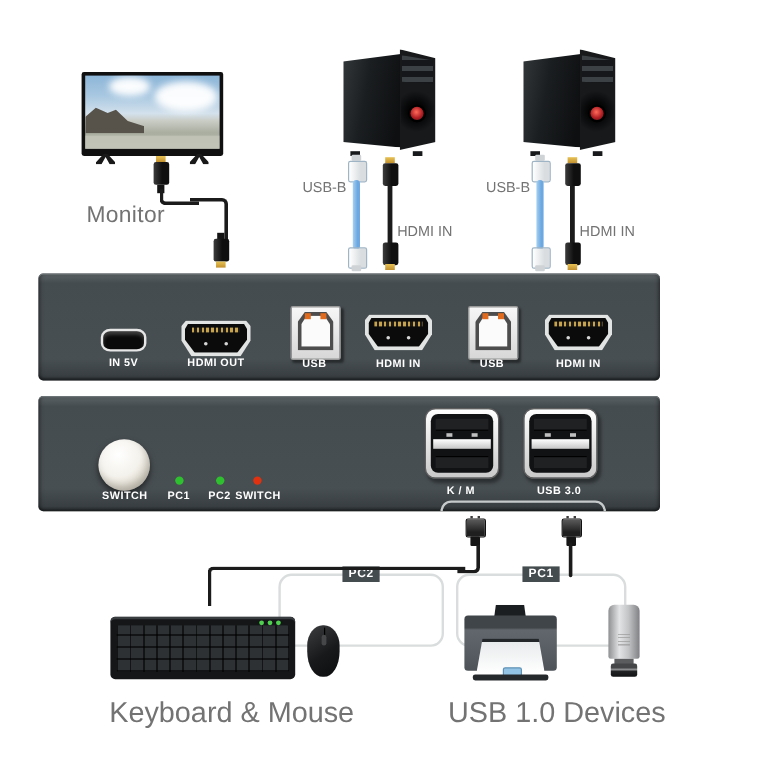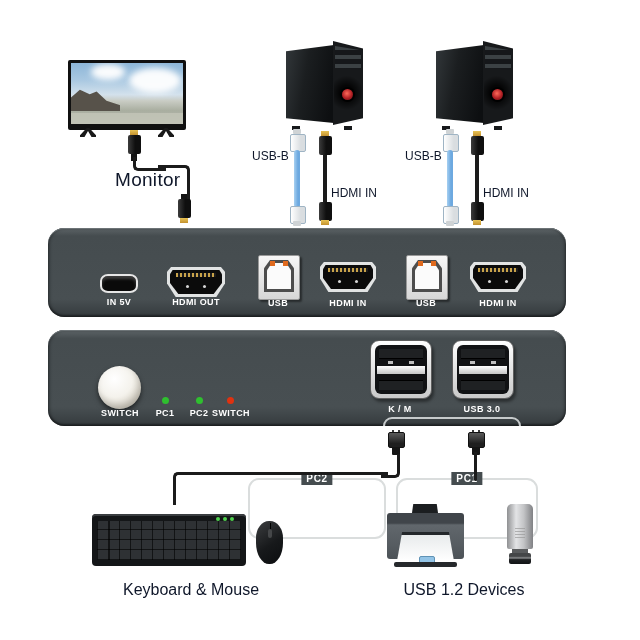--- a/index.html
+++ b/index.html
@@ -1,27 +1,27 @@
 <!DOCTYPE html>
 <html><head>
 <meta charset="utf-8">
 <style>
   html,body{margin:0;padding:0;background:#fff;}
   #stage{position:relative;width:640px;height:640px;background:#ffffff;overflow:hidden;
          font-family:"Liberation Sans",sans-serif;}
   .abs{position:absolute;}
 
   
-  .cap{position:absolute;color:#0f172a;white-space:nowrap;}
-  .cap-lg{font-size:19px;letter-spacing:.3px;margin-left:43px;}
-  .cap-md{font-size:16px;text-align:center;}
+  .cap{position:absolute;color:#737373;white-space:nowrap;}
+  .cap-lg{font-size:19px;letter-spacing:.3px;}
+  .cap-md{font-size:24px;text-align:center;}
   .cap-sm{font-size:12px;}
 
   
-  .panel{position:absolute;left:48px;width:518px;border-radius:16px;
+  .panel{position:absolute;left:32px;width:518px;border-radius:4px;
          background:linear-gradient(#5d6467,#454c4f 9%,#484f52 80%,#343a3d);
          box-shadow:inset 0 1px 0 #6d7477, inset 2px 0 3px rgba(0,0,0,.25),
                     inset -2px 0 3px rgba(0,0,0,.25), inset 0 -2px 2px rgba(0,0,0,.35);}
   #rear-panel{top:228px;height:89px;}
   #front-panel{top:330px;height:96px;overflow:hidden;}
   .plabel{position:absolute;color:#fff;font-weight:bold;font-size:9px;line-height:11px;
           letter-spacing:.4px;text-align:center;white-space:nowrap;}
 
   
   .musb{position:absolute;width:34px;height:15px;background:#0a0a0a;border:2px solid #e6e6e6;
@@ -330,15 +330,15 @@
   <div class="abs" id="printer-body"></div>
   <div class="abs" id="printer-paper"></div>
   <div class="abs" id="printer-btn"></div>
   <div class="abs" id="printer-bar"></div>
 
   <div class="abs" id="usb-drive-body"></div>
   <div id="usb-drive-text"></div>
   <div class="abs" id="usb-drive-neck"></div>
   <div class="abs" id="usb-drive-cap"></div>
 
-  <div class="cap cap-md" style="left:364px;top:581px;width:200px;">USB 1.2 Devices</div>
+  <div class="cap cap-md" style="left:364px;top:581px;width:200px;">USB 1.0 Devices</div>
 
 </div>
 
 </body></html>

